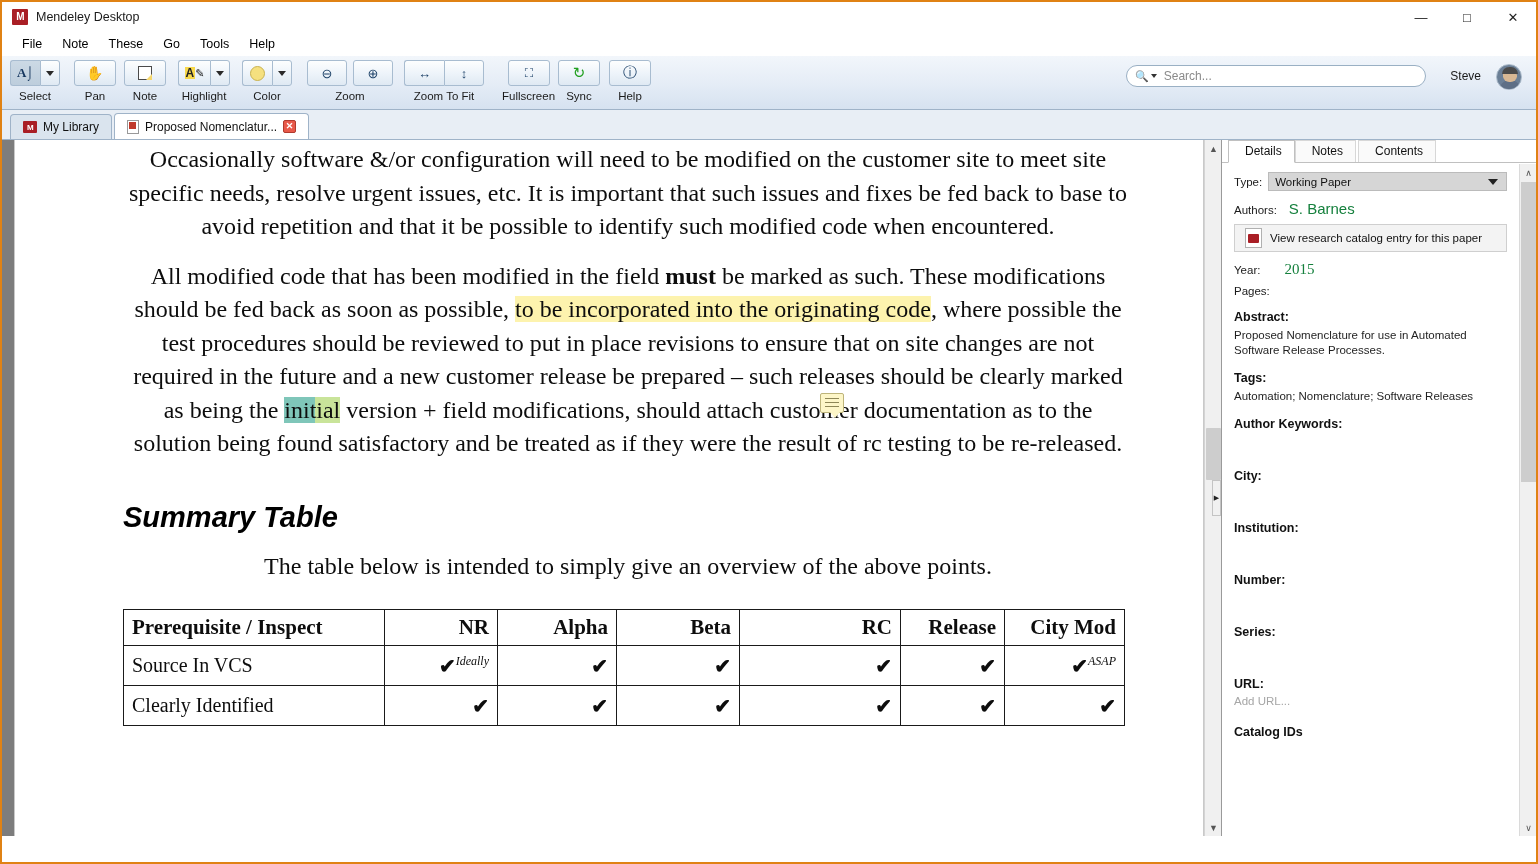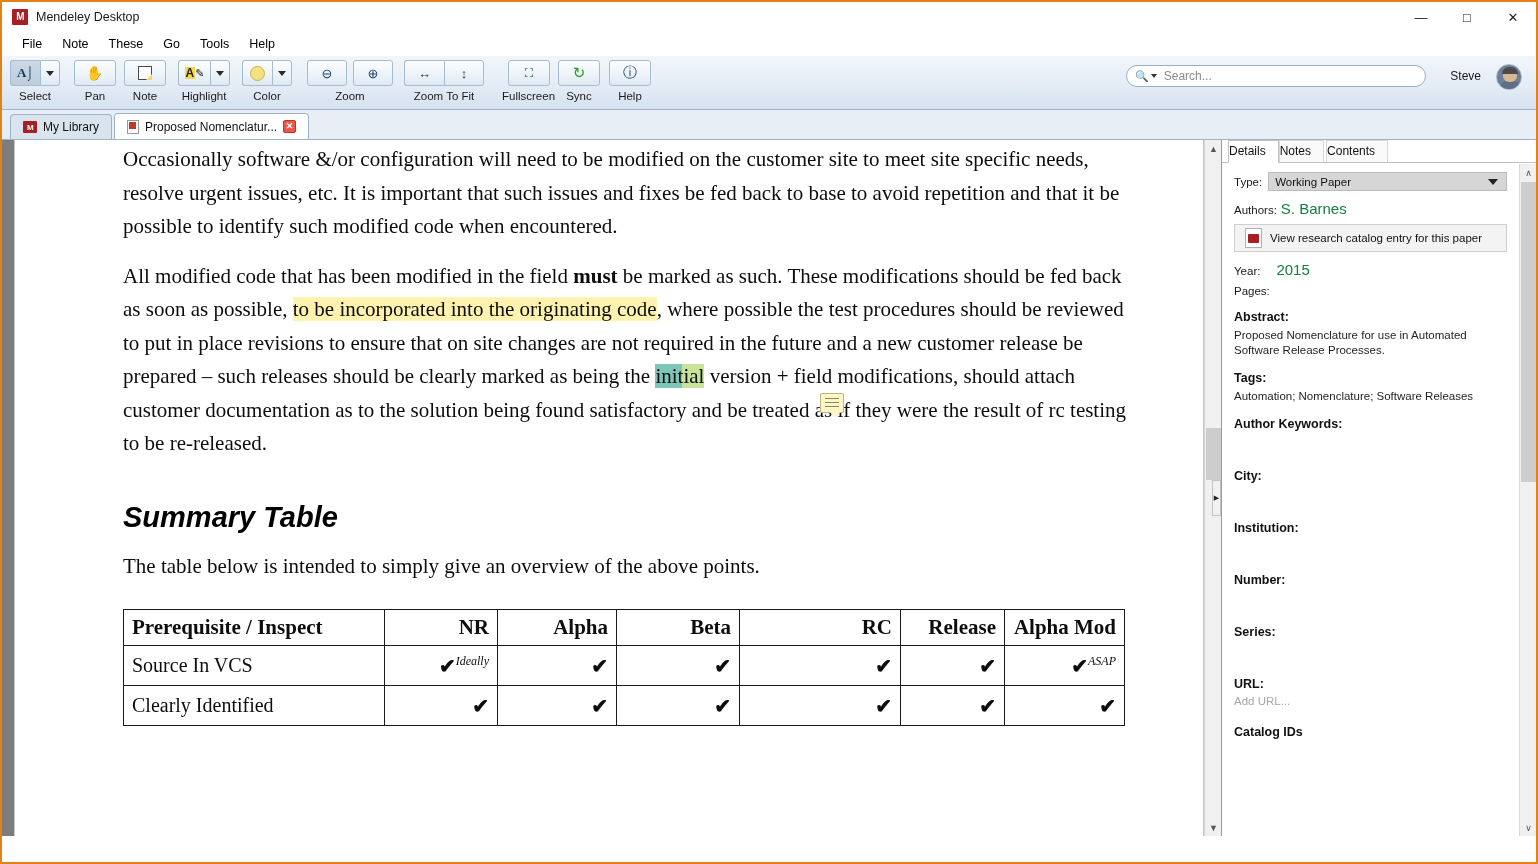--- a/index.html
+++ b/index.html
@@ -156,22 +156,22 @@
   .page {
     position: absolute; left: 12px; top: 0; width: 1190px; height: 100%;
     background: #ffffff;
     border-left: 1px solid #c9c9c9; border-right: 1px solid #c9c9c9;
   }
   .pagebody {
     position: absolute; left: 108px; top: 0; width: 1010px;
     font-family: "Liberation Serif", serif; color: #0d0d0d;
   }
   .para {
-    font-size: 21px; line-height: 33.5px; margin: 0 0 16px 0;
-    text-align: left;
+    font-size: 24px; line-height: 33.5px; margin: 0 0 16px 0;
+    text-align: center;
   }
   .hl-yellow { background: #fdf3ae; }
   .hl-green  { background: linear-gradient(to right,#7fc6b9 0 55%, #c9e49a 55% 100%); }
   .note-marker {
     position: absolute; left: 697px; top: 133px; width: 24px; height: 20px;
     background: #fdf6c8; border: 1px solid #bdb47a; border-radius: 2px;
   }
   .note-marker:before {
     content:''; position:absolute; left:9px; bottom:-6px;
     border-left:5px solid transparent;border-right:5px solid transparent;
@@ -230,42 +230,42 @@
   .details {
     position: relative; flex: 1; background: #ffffff;
     border-left: 1px solid #9a9a9a;
     overflow: hidden;
   }
   .dtabs {
     display: flex; align-items: flex-end; height: 23px;
     border-bottom: 1px solid #c0c0c0; padding-left: 6px; background: #fff;
   }
   .dtabs .t {
-    font-size: 12px; color: #111; padding: 3px 12px 4px 0;
+    font-size: 12px; color: #111; padding: 3px 12px 4px 16px;
     border: 1px solid transparent; cursor: default;
   }
   .dtabs .t.active {
     border: 1px solid #c0c0c0; border-bottom: 1px solid #fff;
     margin-bottom: -1px; background: #fff;
   }
   .dtabs .t:not(.active) { border: 1px solid #d7d7d7; border-bottom: none; background: #fafafa; margin-right: 2px;}
   .dpane { position: absolute; left:0; top: 24px; right: 17px; bottom: 0; padding: 8px 12px 0 12px; overflow: hidden; }
   .typerow { display: flex; align-items: center; gap: 6px; margin-bottom: 9px; }
   .typelabel { font-size: 11.5px; color: #1a1a1a; }
   .typeselect {
     flex: 1; height: 19px; background: #d6d6d6; border: 1px solid #bbb;
     display: flex; align-items: center; padding: 0 6px;
     font-size: 11.5px; color: #111; position: relative;
   }
   .typeselect .cv { width:0;height:0;border-left:5px solid transparent;border-right:5px solid transparent;border-top:6px solid #222; position:absolute; right:8px;}
   .doctitle {
     font-size: 15px; font-weight: bold; color: #111; line-height: 18.5px;
     margin-bottom: 9px;
   }
-  .field { display: flex; gap: 4px; margin-bottom: 7px; align-items: baseline; }
+  .field { display: flex; gap: 12px; margin-bottom: 7px; align-items: baseline; }
   .fkey { font-size: 11.5px; color: #1a1a1a; }
   .fval { font-size: 15px; color: #15803d; }
   .catalogbtn {
     margin: 3px 0 9px 0; height: 28px; background: #f3f3f3; border: 1px solid #cfcfcf;
     display: flex; align-items: center; gap: 8px; padding: 0 10px;
     font-size: 11.5px; color: #111; cursor: default;
   }
   .catalogbtn .m {
     width: 17px; height: 20px; background: #fff; border: 1px solid #b0b0b0; position: relative;
     display:flex;align-items:center;justify-content:center;
@@ -491,21 +491,21 @@
                 <col style="width:120px">
             </colgroup>
             <thead>
               <tr>
                 <th class="first">Prerequisite / Inspect</th>
                 <th class="ctr">NR</th>
                 <th class="ctr">Alpha</th>
                 <th class="ctr">Beta</th>
                 <th class="ctr">RC</th>
                 <th class="ctr">Release</th>
-                <th class="ctr">Alpha Mod</th>
+                <th class="ctr">City Mod</th>
               </tr>
             </thead>
             <tbody>
               <tr>
                 <td class="first">Source In VCS</td>
                 <td class="ctr"><span class="tick">✔</span><span class="sup">Ideally</span></td>
                 <td class="ctr"><span class="tick">✔</span></td>
                 <td class="ctr"><span class="tick">✔</span></td>
                 <td class="ctr"><span class="tick">✔</span></td>
                 <td class="ctr"><span class="tick">✔</span></td>
@@ -556,21 +556,21 @@
           <span class="fval">S. Barnes</span>
         </div>
 
         <div class="catalogbtn">
           <span class="m"></span>
           <span>View research catalog entry for this paper</span>
         </div>
 
         <div class="field">
           <span class="fkey">Year:</span>
-          <span class="fval" style="margin-left:12px;">2015</span>
+          <span class="fval" style="margin-left:12px;font-family:Liberation Serif, serif;">2015</span>
         </div>
 
         <div class="field">
           <span class="fkey">Pages:</span>
           <span class="fval"></span>
         </div>
 
         <div class="bhead">Abstract:</div>
         <div class="btext">Proposed Nomenclature for use in Automated Software Release Processes.</div>
 

